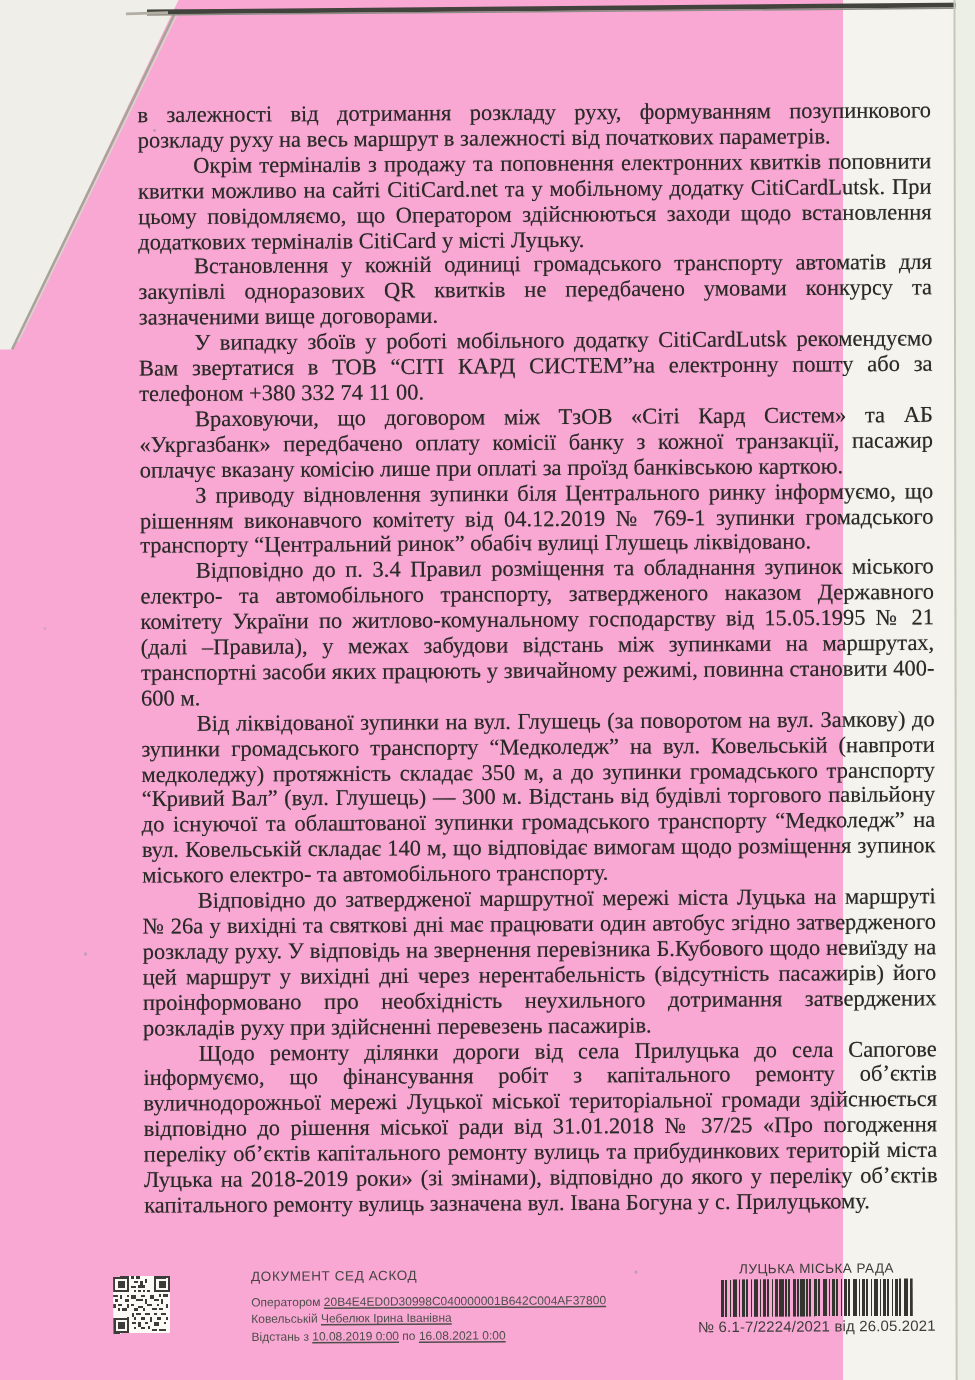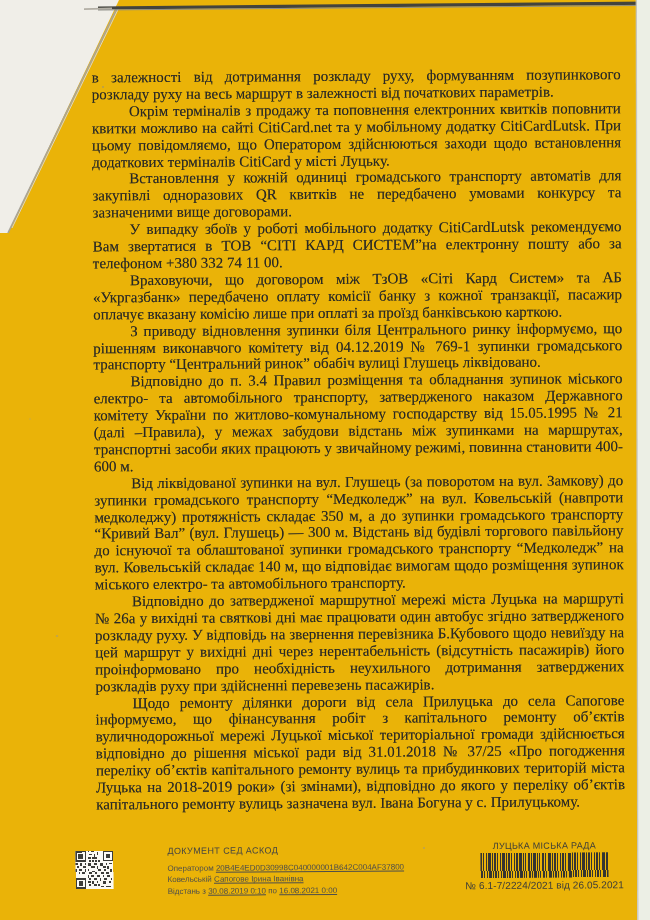--- a/index.html
+++ b/index.html
@@ -2,22 +2,22 @@
 <html><head>
 <meta charset="utf-8">
 <style>
   html,body{margin:0;padding:0;}
   body{
     width:650px;height:920px;overflow:hidden;
     background:#f4f3ee;
     font-family:"Liberation Serif", serif;
   }
   .scan{
-    position:relative;width:650px;height:920px;
-    background:#eab308;
+    position:relative;width:562px;height:920px;
+    background:#f9a8d4;
   }
   .artifacts{
     position:absolute;left:0;top:0;z-index:3;pointer-events:none;
   }
   .content{
     position:absolute;left:0;top:0;width:650px;height:920px;z-index:2;
     transform:rotate(-0.35deg);transform-origin:325px 460px;
   }
   .bodytext{
     position:absolute;left:94px;top:68px;width:529px;
@@ -153,22 +153,22 @@
             <rect x="12" y="22" width="2" height="1"></rect>
             <rect x="15" y="22" width="1" height="1"></rect>
           <rect x="17" y="23" width="2" height="1"></rect>
             <rect x="20" y="23" width="3" height="1"></rect>
         </g>
       </svg>
 
       <div class="stamp-left">
         <div class="stamp-title">ДОКУМЕНТ СЕД АСКОД</div>
         <div class="stamp-line"><span>Оператором</span> <span class="u">20B4E4ED0D30998C040000001B642C004AF37800</span></div>
-        <div class="stamp-line"><span>Ковельській</span> <span class="u">Сапогове Ірина Іванівна</span></div>
-        <div class="stamp-line"><span>Відстань з</span> <span class="u">30.08.2019 0:10</span> <span>по</span> <span class="u">16.08.2021 0:00</span></div>
+        <div class="stamp-line"><span>Ковельській</span> <span class="u">Чебелюк Ірина Іванівна</span></div>
+        <div class="stamp-line"><span>Відстань з</span> <span class="u">10.08.2019 0:00</span> <span>по</span> <span class="u">16.08.2021 0:00</span></div>
       </div>
 
       <div class="stamp-right">
         <div class="org">ЛУЦЬКА МІСЬКА РАДА</div>
         <svg class="barcode" width="128" height="25" viewBox="0 0 128 25" shape-rendering="crispEdges">
           <g fill="#343431">
             <rect x="0" width="2" height="25"></rect>
               <rect x="3" width="1" height="25"></rect>
               <rect x="6" width="1" height="25"></rect>
             <rect x="8" width="3" height="25"></rect>

